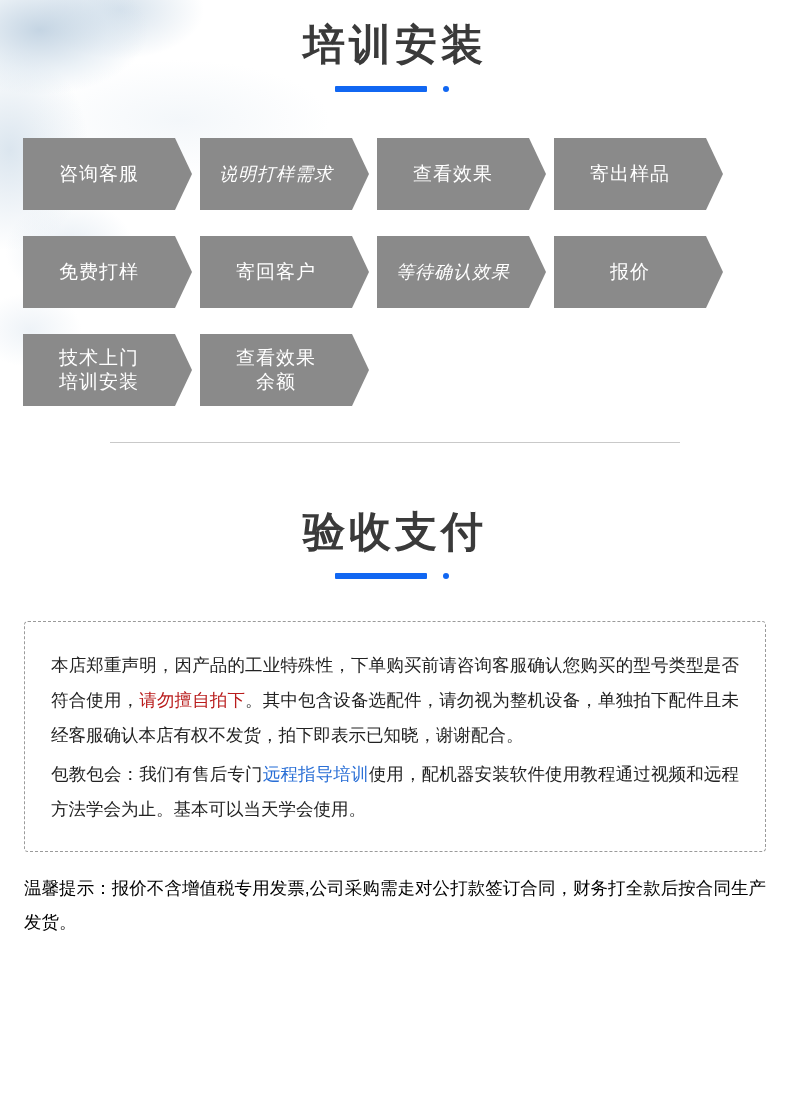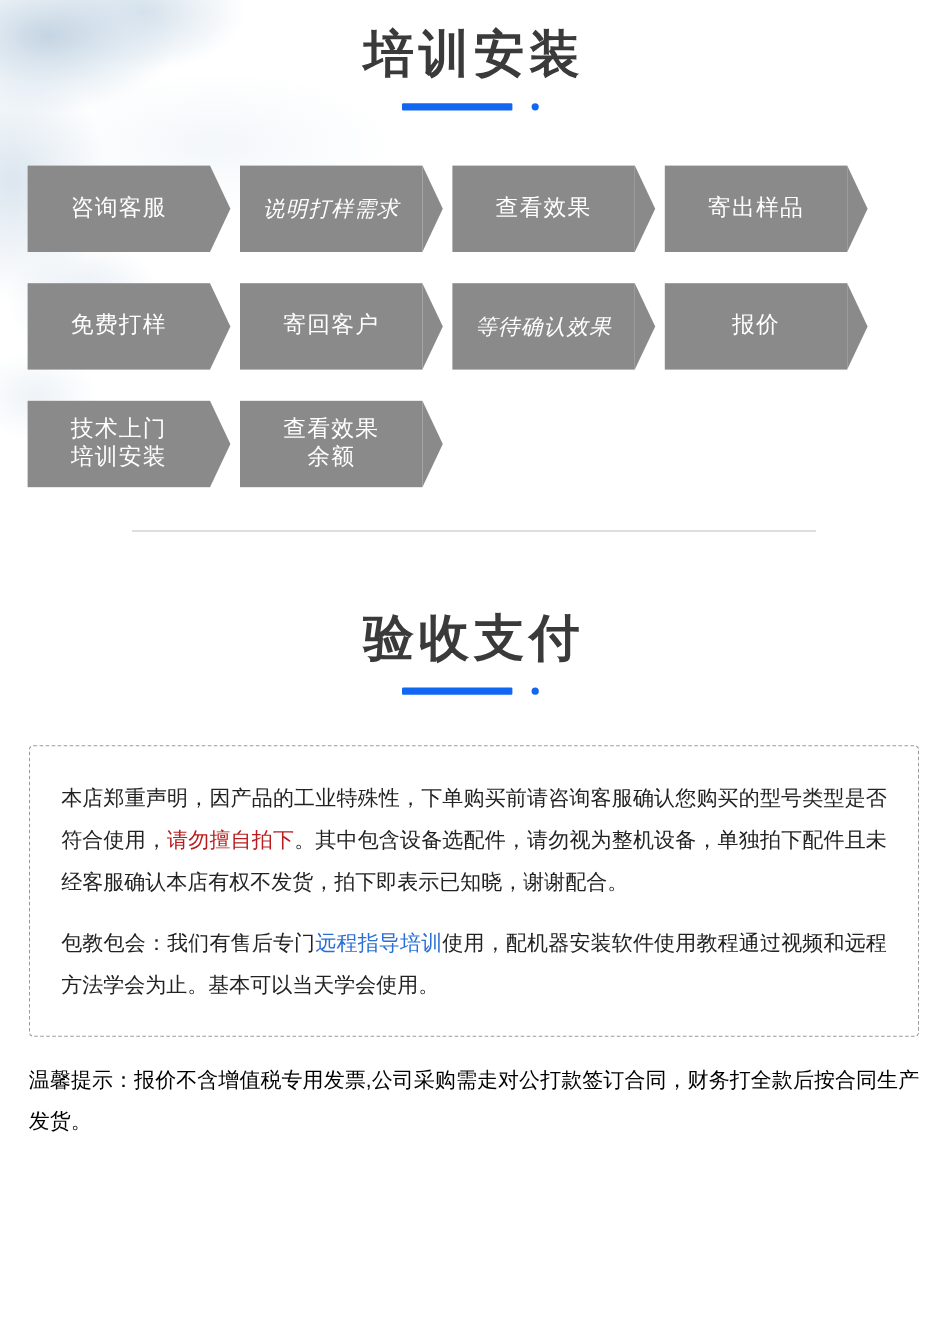--- a/index.html
+++ b/index.html
@@ -140,21 +140,21 @@
     border-radius: 4px;
     padding: 26px 26px 24px 26px;
   }
   .notice-p {
     font-size: 17.5px;
     line-height: 2.0;
     color: #222;
     text-align: justify;
     margin: 0;
   }
-  .notice-p + .notice-p { margin-top: 16px; }
+  .notice-p + .notice-p { margin-top: 4px; }
   .hl { color: #b91c1c; }
   .hl-blue { color: #2a6fd6; }
 
   .warning {
     margin: 20px 24px 0 24px;
     font-size: 17.5px;
     line-height: 1.9;
     color: #000000;
     text-align: justify;
   }

